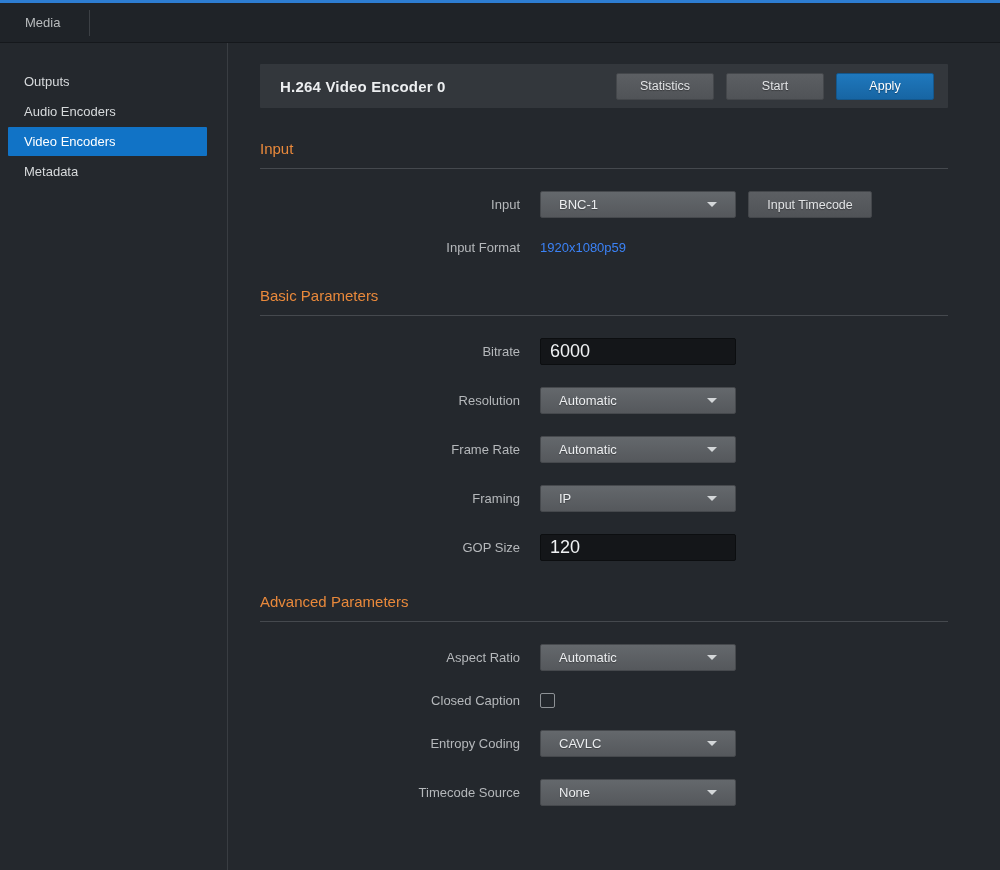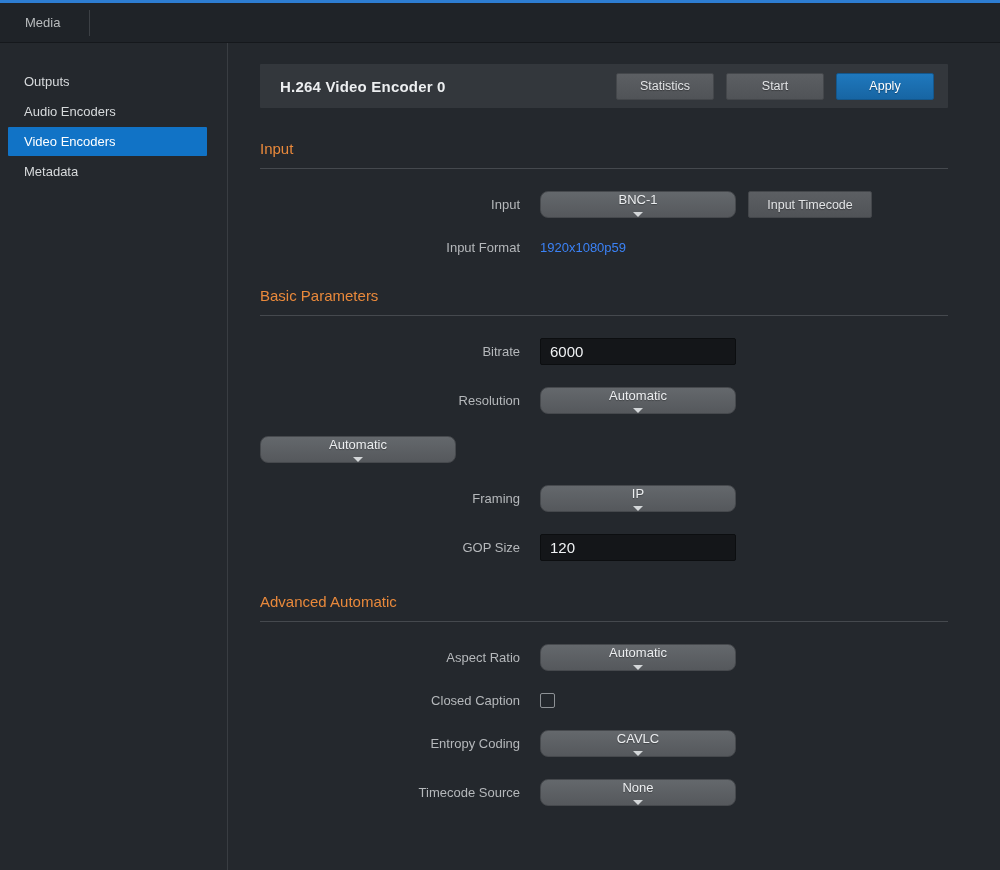--- a/index.html
+++ b/index.html
@@ -123,45 +123,44 @@
     padding-right: 20px;
     color: #b5b8bb;
   }
   .static-value { color: #3b82f6; }
 
   .dropdown {
     width: 196px;
     height: 27px;
     background: linear-gradient(#64686c, #55585c);
     border: 1px solid #46494d;
-    border-radius: 8px;
+    border-radius: 2px;
     display: flex;
     align-items: center;
     justify-content: space-between;
     padding: 0 18px;
     color: #eceef0;
     cursor: pointer;
     text-shadow: 0 1px 1px rgba(0,0,0,.3);
-    flex-direction: column;
   }
   .caret {
     width: 0; height: 0;
     border-left: 5px solid transparent;
     border-right: 5px solid transparent;
     border-top: 5px solid #d4d7d9;
   }
 
   .text-input {
     width: 196px;
     height: 27px;
     background: #141619;
     border: 1px solid #0c0e10;
     border-radius: 2px;
     color: #f0f2f4;
-    font-size: 15px;
+    font-size: 18px;
     font-family: inherit;
     padding: 0 9px;
     outline: none;
   }
 
   .checkbox {
     appearance: none;
     -webkit-appearance: none;
     width: 15px;
     height: 15px;
@@ -228,40 +227,41 @@
 
     <div class="row">
       <div class="row-label">Resolution</div>
       <div class="dropdown">
         <span>Automatic</span>
         <span class="caret"></span>
       </div>
     </div>
 
     <div class="row">
+      <div class="row-label">Frame Rate</div>
       <div class="dropdown">
         <span>Automatic</span>
         <span class="caret"></span>
       </div>
     </div>
 
     <div class="row">
       <div class="row-label">Framing</div>
       <div class="dropdown">
         <span>IP</span>
         <span class="caret"></span>
       </div>
     </div>
 
     <div class="row">
       <div class="row-label">GOP Size</div>
       <input class="text-input" type="text" value="120" style="">
     </div>
 
-    <div class="section-title">Advanced Automatic</div>
+    <div class="section-title">Advanced Parameters</div>
 
     <div class="row">
       <div class="row-label">Aspect Ratio</div>
       <div class="dropdown">
         <span>Automatic</span>
         <span class="caret"></span>
       </div>
     </div>
 
     <div class="row">

